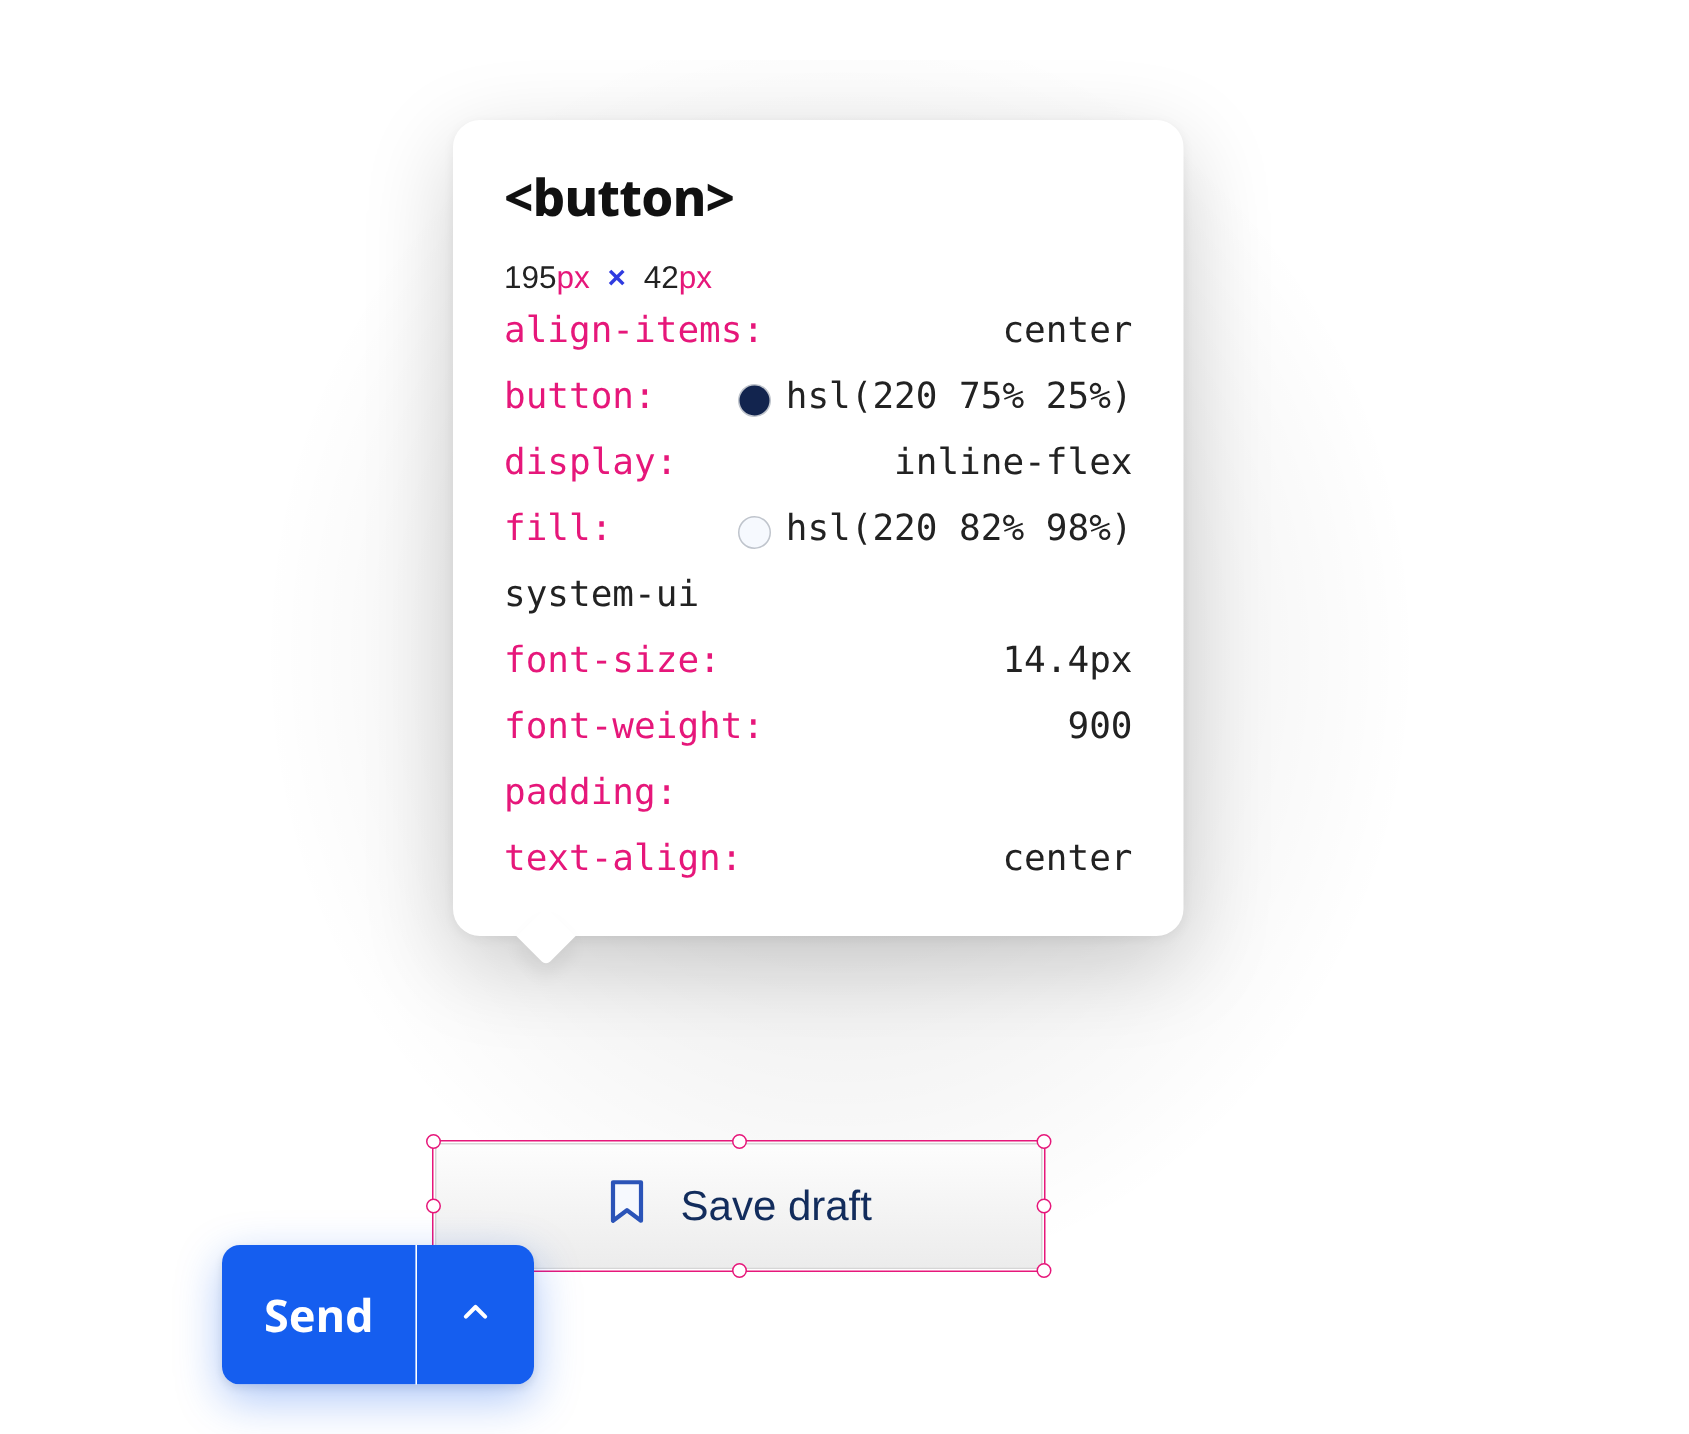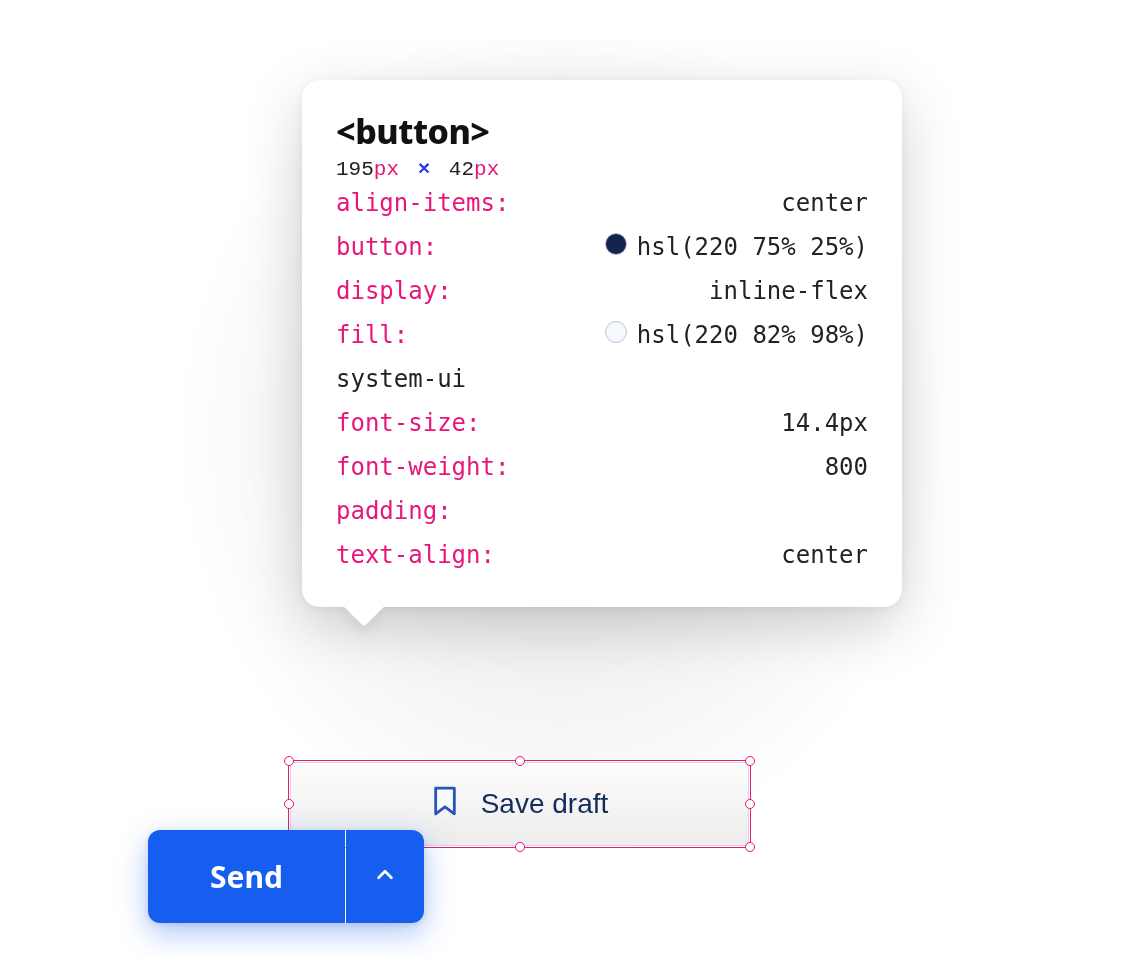--- a/index.html
+++ b/index.html
@@ -26,36 +26,36 @@
     height: 880px;
     background: radial-gradient(ellipse at 50% 45%, rgba(0,0,0,0.10) 0%, rgba(0,0,0,0.06) 30%, rgba(0,0,0,0.0) 62%);
     pointer-events: none;
   }
 
   
   .tooltip {
     position: absolute;
     left: 302px;
     top: 80px;
-    width: 600px;
+    width: 487px;
     background: #ffffff;
     border-radius: 18px;
     box-shadow: 0 18px 60px rgba(0,0,0,0.18), 0 2px 8px rgba(0,0,0,0.06);
     padding: 28px 34px 30px 34px;
   }
   .tooltip-header .tag {
     font-family: system-ui, -apple-system, sans-serif;
     font-weight: 800;
     font-size: 34px;
     color: #111;
     letter-spacing: -0.5px;
   }
   .tooltip-header .dims {
-    margin-top: 4px;
-    font-family: Liberation Mono, monospace;
+    margin-top: 20px;
+    font-family: Liberation Sans, sans-serif;
     font-size: 21px;
     color: #222;
   }
   .tooltip-header .dims .unit { color: #e6177a; }
   .tooltip-header .dims .times { color: #2f3be0; padding: 0 6px; font-weight: 700;}
   .props {
     font-family: ui-monospace, SFMono-Regular, Menlo, Consolas, monospace;
     font-size: 24px;
     color: #222;
   }
@@ -74,21 +74,21 @@
   .prop-value {
     color: #222;
     text-align: right;
     display: flex;
     flex-direction: column;
     align-items: flex-end;
     gap: 4px;
   }
   .prop-value .line {
     display: inline-flex;
-    align-items: flex-start;
+    align-items: flex-end;
     gap: 10px;
   }
   .swatch {
     width: 22px;
     height: 22px;
     border-radius: 50%;
     border: 1px solid #bfc4cc;
     display: inline-block;
     flex: 0 0 auto;
   }
@@ -102,21 +102,21 @@
     transform: rotate(45deg);
     border-bottom-right-radius: 4px;
     box-shadow: 6px 6px 12px rgba(0,0,0,0.06);
   }
 
   
   .save-draft-wrap {
     position: absolute;
     left: 290px;
     top: 762px;
-    width: 459px;
+    width: 405px;
     height: 84px;
   }
   .save-draft-btn {
     width: 100%;
     height: 100%;
     background: linear-gradient(#fdfdfd, #ececec);
     border: 1px solid #d6d6d6;
     border-radius: 0;
     display: inline-flex;
     align-items: center;
@@ -161,21 +161,21 @@
     border-radius: 12px;
     overflow: hidden;
     box-shadow: 0 10px 30px rgba(21,94,239,0.35), 0 2px 6px rgba(0,0,0,0.1);
   }
   .send-btn {
     background: #155eef;
     color: #fff;
     font-size: 30px;
     font-weight: 700;
     border: none;
-    padding: 26px 62px;
+    padding: 26px 28px;
     cursor: pointer;
     font-family: system-ui, -apple-system, sans-serif;
   }
   .send-divider {
     width: 1px;
     background: rgba(255,255,255,0.35);
   }
   .send-caret {
     background: #155eef;
     border: none;
@@ -250,21 +250,21 @@
           <span class="prop-value">
             <span class="line">
               <span>14.4px</span>
             </span>
           </span>
         </div>
         <div class="prop-row">
           <span class="prop-name">font-weight</span>
           <span class="prop-value">
             <span class="line">
-              <span>800</span>
+              <span>900</span>
             </span>
           </span>
         </div>
         <div class="prop-row">
           <span class="prop-name">padding</span>
         </div>
         <div class="prop-row">
           <span class="prop-name">text-align</span>
           <span class="prop-value">
             <span class="line">

